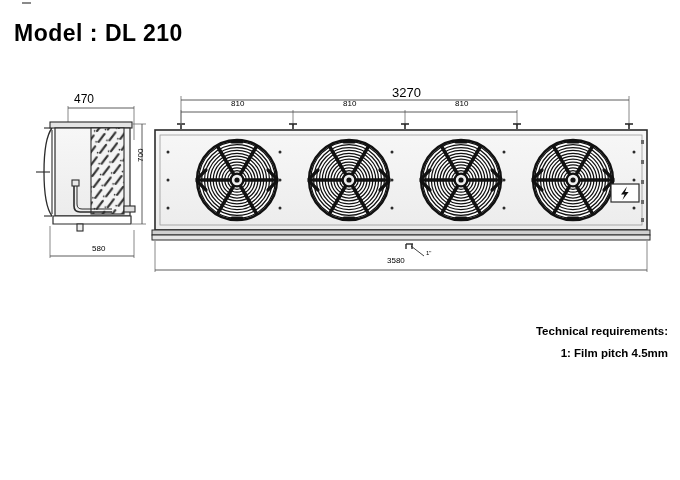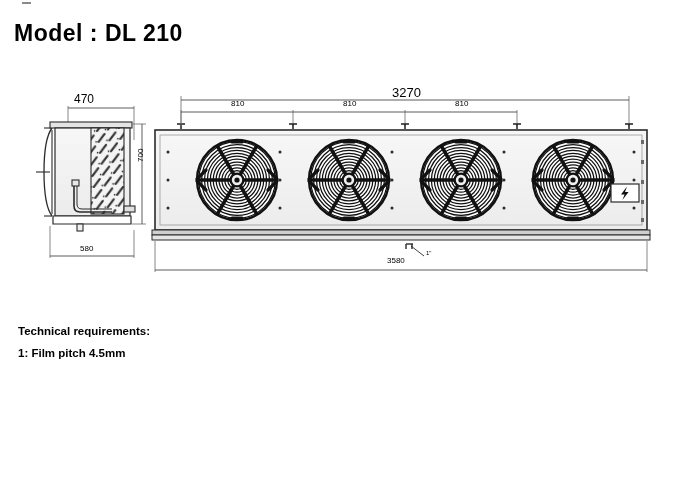--- a/index.html
+++ b/index.html
@@ -52,20 +52,21 @@
   #drawing svg {
     display: block;
   }
 
   
   #tech-block {
     position: absolute;
     left: 18px;
     top: 320px;
     width: 650px;
+    text-align: right;
   }
   #tech-heading {
     font-size: 11.5px;
     font-weight: bold;
     line-height: 22px;
     white-space: pre;
   }
   .tech-line {
     font-size: 11.5px;
     font-weight: bold;
@@ -252,21 +253,21 @@
         <line x1="411" y1="166" x2="424" y2="176" stroke="#2b2b2b" stroke-width="0.9"></line>
         <line x1="406" y1="164" x2="413" y2="164" stroke="#2b2b2b" stroke-width="1.4"></line>
         <line x1="406" y1="164" x2="406" y2="169" stroke="#2b2b2b" stroke-width="1.4"></line>
         <line x1="412" y1="164" x2="412" y2="169" stroke="#2b2b2b" stroke-width="1.4"></line>
       </g>
     </g>
   </svg>
 
   <div style="position:absolute;left:74px;top:12px;font-size:12px;">470</div>
   <div style="position:absolute;left:136px;top:82px;font-size:8px;transform:rotate(-90deg);transform-origin:left top;">700</div>
-  <div style="position:absolute;left:80px;top:164px;font-size:8px;">580</div>
+  <div style="position:absolute;left:92px;top:164px;font-size:8px;">580</div>
 
   <div style="position:absolute;left:392px;top:5px;font-size:13px;">3270</div>
   <div style="position:absolute;left:231px;top:19px;font-size:8px;">810</div>
   <div style="position:absolute;left:343px;top:19px;font-size:8px;">810</div>
   <div style="position:absolute;left:455px;top:19px;font-size:8px;">810</div>
   <div style="position:absolute;left:387px;top:176px;font-size:8px;text-align:right;">3580</div>
   <div style="position:absolute;left:426px;top:170px;font-size:6px;">1"</div>
 </div>
 
 <div id="tech-block">

